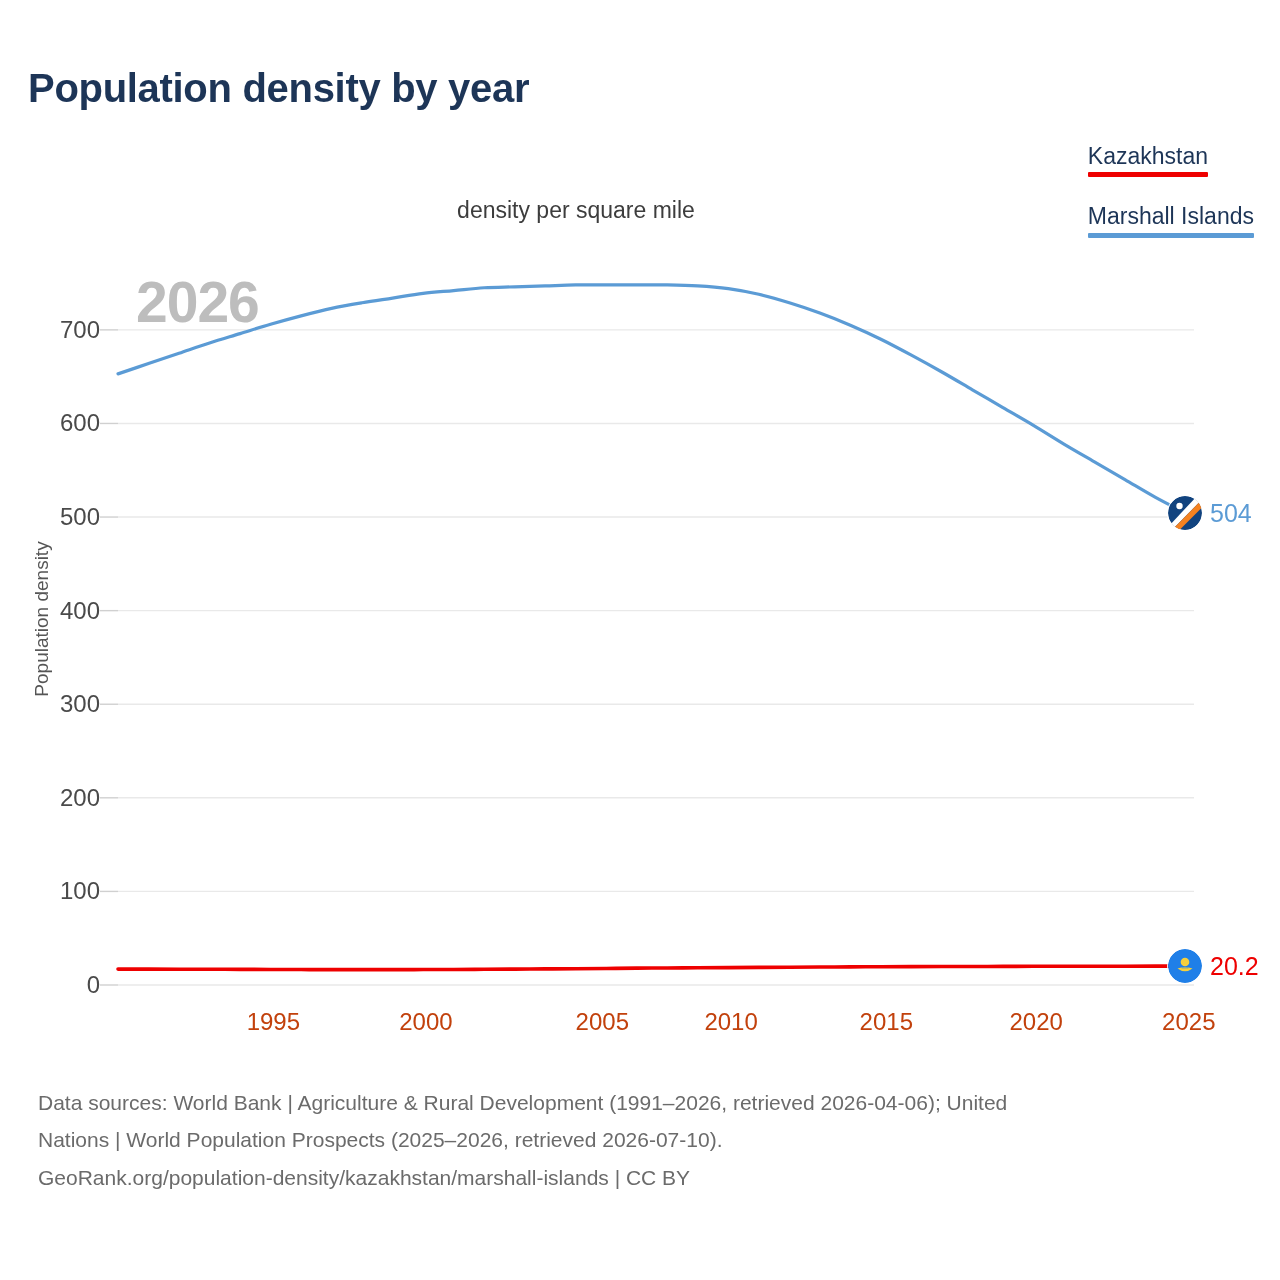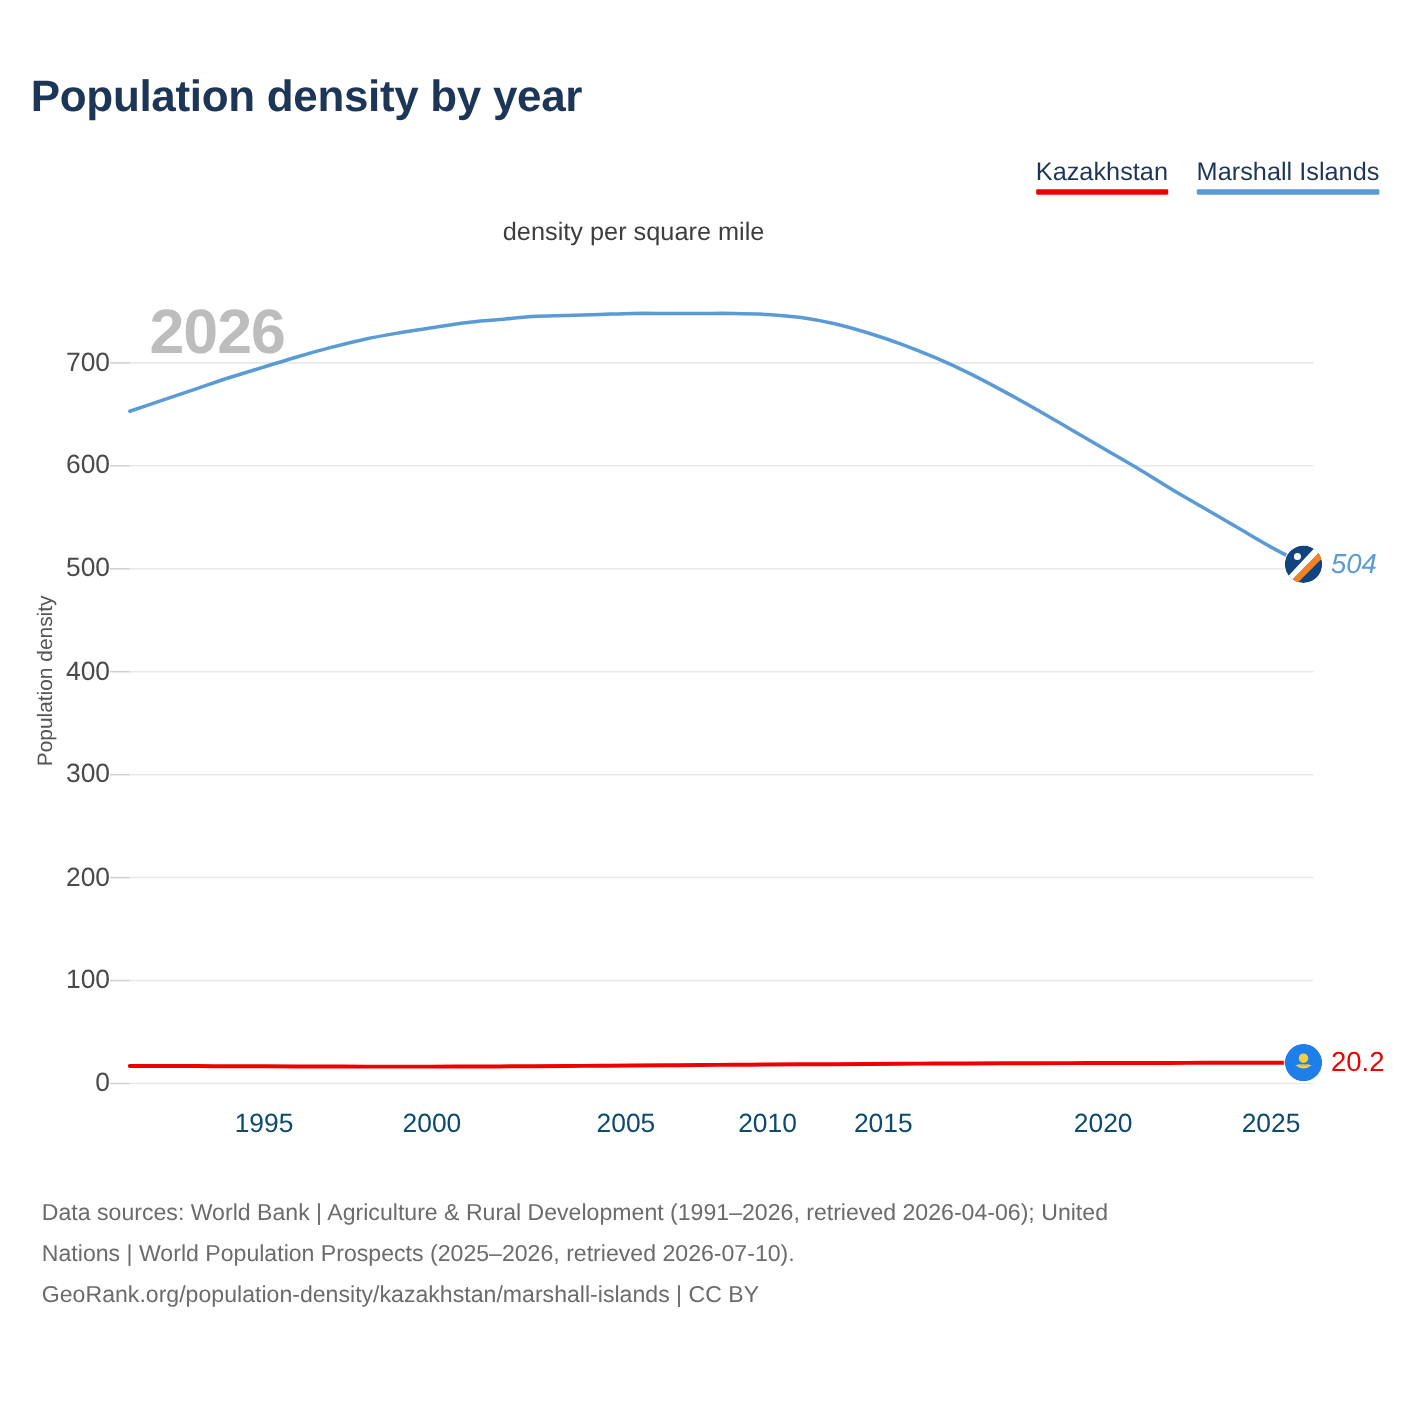--- a/index.html
+++ b/index.html
@@ -28,20 +28,21 @@
     line-height: 1;
   }
 
   
   #legend {
     position: absolute;
     right: 26px; top: 143px;
     display: flex;
     align-items: flex-start;
     gap: 26px;
+    flex-direction: column;
   }
   .legend-item {
     display: flex;
     flex-direction: column;
     align-items: stretch;
     cursor: pointer;
   }
   .legend-label {
     font-size: 23px;
     color: #1d3557;
@@ -94,23 +95,23 @@
     text-align: right;
     font-size: 24px;
     color: #4a4a4a;
     transform: translateY(-50%);
   }
   .x-tick {
     position: absolute;
     top: 1008px;
     width: 120px;
     margin-left: -60px;
-    text-align: center;
+    text-align: right;
     font-size: 24px;
-    color: #0c4a6e;
+    color: #c2410c;
   }
 
   
   #watermark {
     position: absolute;
     left: 136px; top: 274px;
     font-size: 57px;
     font-weight: bold;
     color: #bdbdbd;
     letter-spacing: -1px;
@@ -209,26 +210,26 @@
       <div class="y-tick" style="top: 610.641px;">400</div>
       <div class="y-tick" style="top: 517.051px;">500</div>
       <div class="y-tick" style="top: 423.462px;">600</div>
       <div class="y-tick" style="top: 329.872px;">700</div>
     </div>
   <div id="x-ticks">
       <div class="x-tick" style="left: 240.057px;">1995</div>
       <div class="x-tick" style="left: 392.629px;">2000</div>
       <div class="x-tick" style="left: 569px;">2005</div>
       <div class="x-tick" style="left: 697.771px;">2010</div>
-      <div class="x-tick" style="left: 803px;">2015</div>
+      <div class="x-tick" style="left: 853px;">2015</div>
       <div class="x-tick" style="left: 1002.91px;">2020</div>
       <div class="x-tick" style="left: 1155.49px;">2025</div>
     </div>
 
-  <div class="endpoint" id="endpoint-marshall" style="left: 1168px; top: 513.308px; font-style: italic;">
+  <div class="endpoint" id="endpoint-marshall" style="left: 1168px; top: 513.308px;">
     <span class="flag-badge">
       <svg viewBox="0 0 34 34" width="34" height="34">
         <circle cx="17" cy="17" r="17" fill="#11437f"></circle>
         <path d="M-2 33 L30 -1 L34 3.5 L2 36 Z" fill="#ffffff"></path>
         <path d="M2 36 L34 3.5 L37.5 8 L5.5 40 Z" fill="#f58220"></path>
         <circle cx="11.5" cy="10" r="3.2" fill="#ffffff"></circle>
       </svg>
     </span>
     <span class="endpoint-value" style="color:#5b9bd5">504</span>
   </div>

